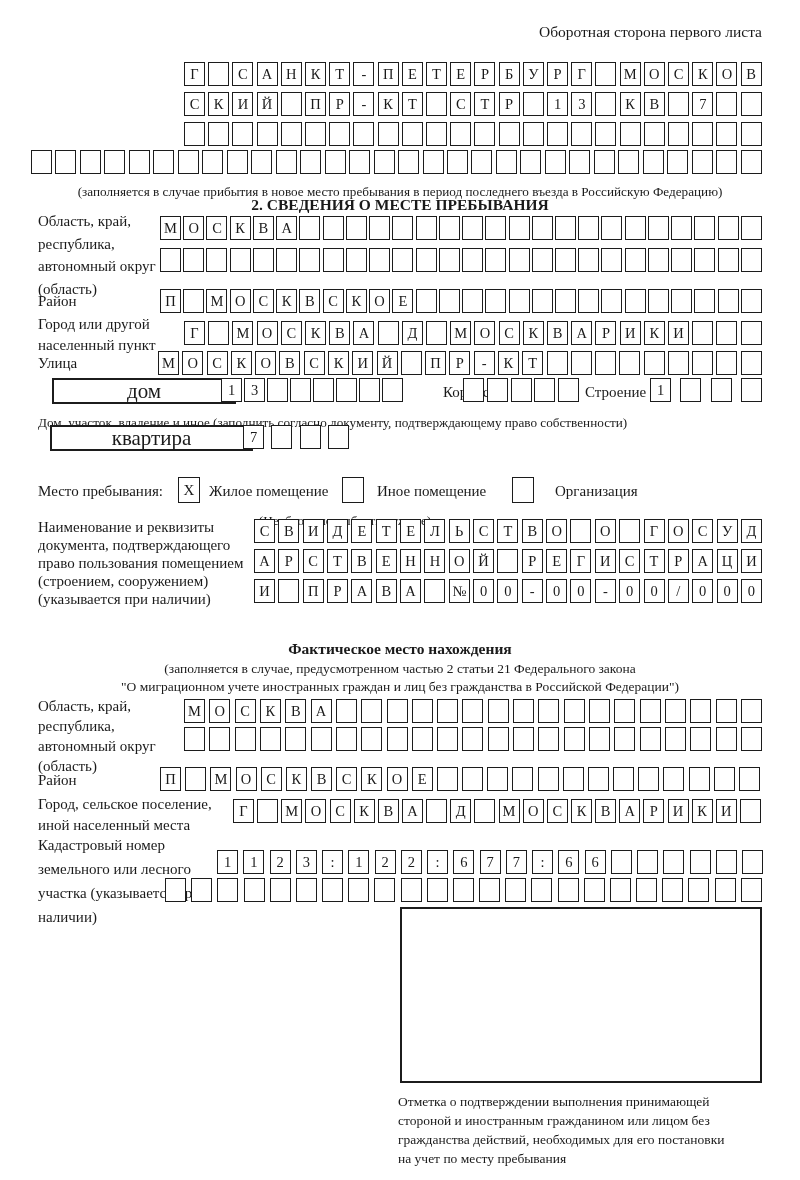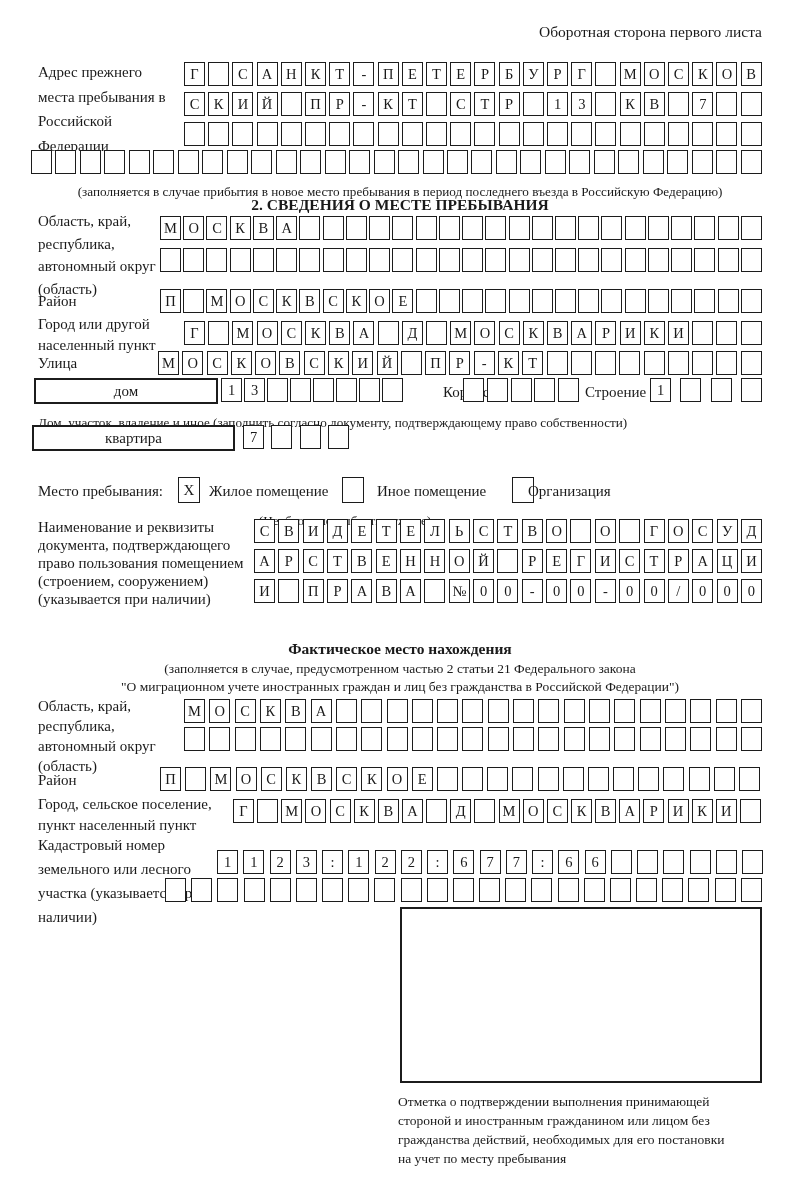--- a/index.html
+++ b/index.html
@@ -8,33 +8,32 @@
   .abs{position:absolute;}
   .lbl{font-size:15px;line-height:24px;}
   .note{font-size:13.2px;margin-top:8px;}
   .hdr{font-weight:bold;font-size:15.5px;}
   .ctr{left:0;width:800px;text-align:center;}
   .cellrow{display:flex;justify-content:space-between;}
   .cell{flex:0 0 21px;width:21px;height:24px;box-sizing:border-box;
         border:1.6px solid #1c1c1c;background:#fff;display:flex;
         align-items:center;justify-content:center;font-size:14.5px;}
   .widebox{border:2px solid #1c1c1c;box-sizing:border-box;height:26px;
-        display:flex;align-items:center;justify-content:center;font-size:15px;background:#fff;}
+        display:flex;align-items:center;justify-content:center;font-size:21px;background:#fff;margin-left:18px;}
   .cbox{width:22px;height:26px;box-sizing:border-box;border:1.7px solid #1c1c1c;
         display:flex;align-items:center;justify-content:center;font-size:15px;background:#fff;}
   .stampbox{border:2px solid #1c1c1c;box-sizing:border-box;background:#fff;}
 </style>
 </head>
 <body>
 
 <div id="form">
 
   <div class="abs lbl" style="top:20px;right:38px;font-size:15.5px;">Оборотная сторона первого листа</div>
 
-  <div class="abs lbl" style="left:38px;top:60px;width:142px;line-height:24.5px;">Адрес прежнего места пребывания в Российской Федерации</div>
   <div class="abs cellrow" style="left:184px;top:62px;width:578px;">
       <span class="cell">Г</span>
       <span class="cell"></span>
       <span class="cell">С</span>
       <span class="cell">А</span>
       <span class="cell">Н</span>
       <span class="cell">К</span>
       <span class="cell">Т</span>
       <span class="cell">-</span>
       <span class="cell">П</span>
@@ -322,21 +321,21 @@
       <span class="cell"></span>
       <span class="cell"></span>
     </div>
 
   <div class="abs lbl" style="left:38px;top:479px;">Место пребывания:</div>
   <div class="abs cbox" style="left:178px;top:477px;">X</div>
   <div class="abs lbl" style="left:209px;top:479px;">Жилое помещение</div>
   <div class="abs cbox" style="left:342px;top:477px;"></div>
   <div class="abs lbl" style="left:377px;top:479px;">Иное помещение</div>
   <div class="abs cbox" style="left:512px;top:477px;"></div>
-  <div class="abs lbl" style="left:528px;top:479px;text-align:center;">Организация</div>
+  <div class="abs lbl" style="left:555px;top:479px;text-align:center;">Организация</div>
   <div class="abs note" style="left:180px;top:505px;width:330px;text-align:center;">(Необходимо выбрать нужное)</div>
 
   <div class="abs lbl" style="left:38px;top:518px;width:220px;line-height:18px;">Наименование и реквизиты документа, подтверждающего право пользования помещением (строением, сооружением) (указывается при наличии)</div>
   <div class="abs cellrow" style="left:254px;top:519px;width:508px;">
       <span class="cell">С</span>
       <span class="cell">В</span>
       <span class="cell">И</span>
       <span class="cell">Д</span>
       <span class="cell">Е</span>
       <span class="cell">Т</span>
@@ -480,21 +479,21 @@
       <span class="cell"></span>
       <span class="cell"></span>
       <span class="cell"></span>
       <span class="cell"></span>
       <span class="cell"></span>
       <span class="cell"></span>
       <span class="cell"></span>
       <span class="cell"></span>
     </div>
 
-  <div class="abs lbl" style="left:38px;top:794px;width:195px;line-height:21px;">Город, сельское поселение, пункт населенный пункт</div>
+  <div class="abs lbl" style="left:38px;top:794px;width:195px;line-height:21px;">Город, сельское поселение, иной населенный места</div>
   <div class="abs cellrow" style="left:233px;top:799px;width:528px;">
       <span class="cell">Г</span>
       <span class="cell"></span>
       <span class="cell">М</span>
       <span class="cell">О</span>
       <span class="cell">С</span>
       <span class="cell">К</span>
       <span class="cell">В</span>
       <span class="cell">А</span>
       <span class="cell"></span>

